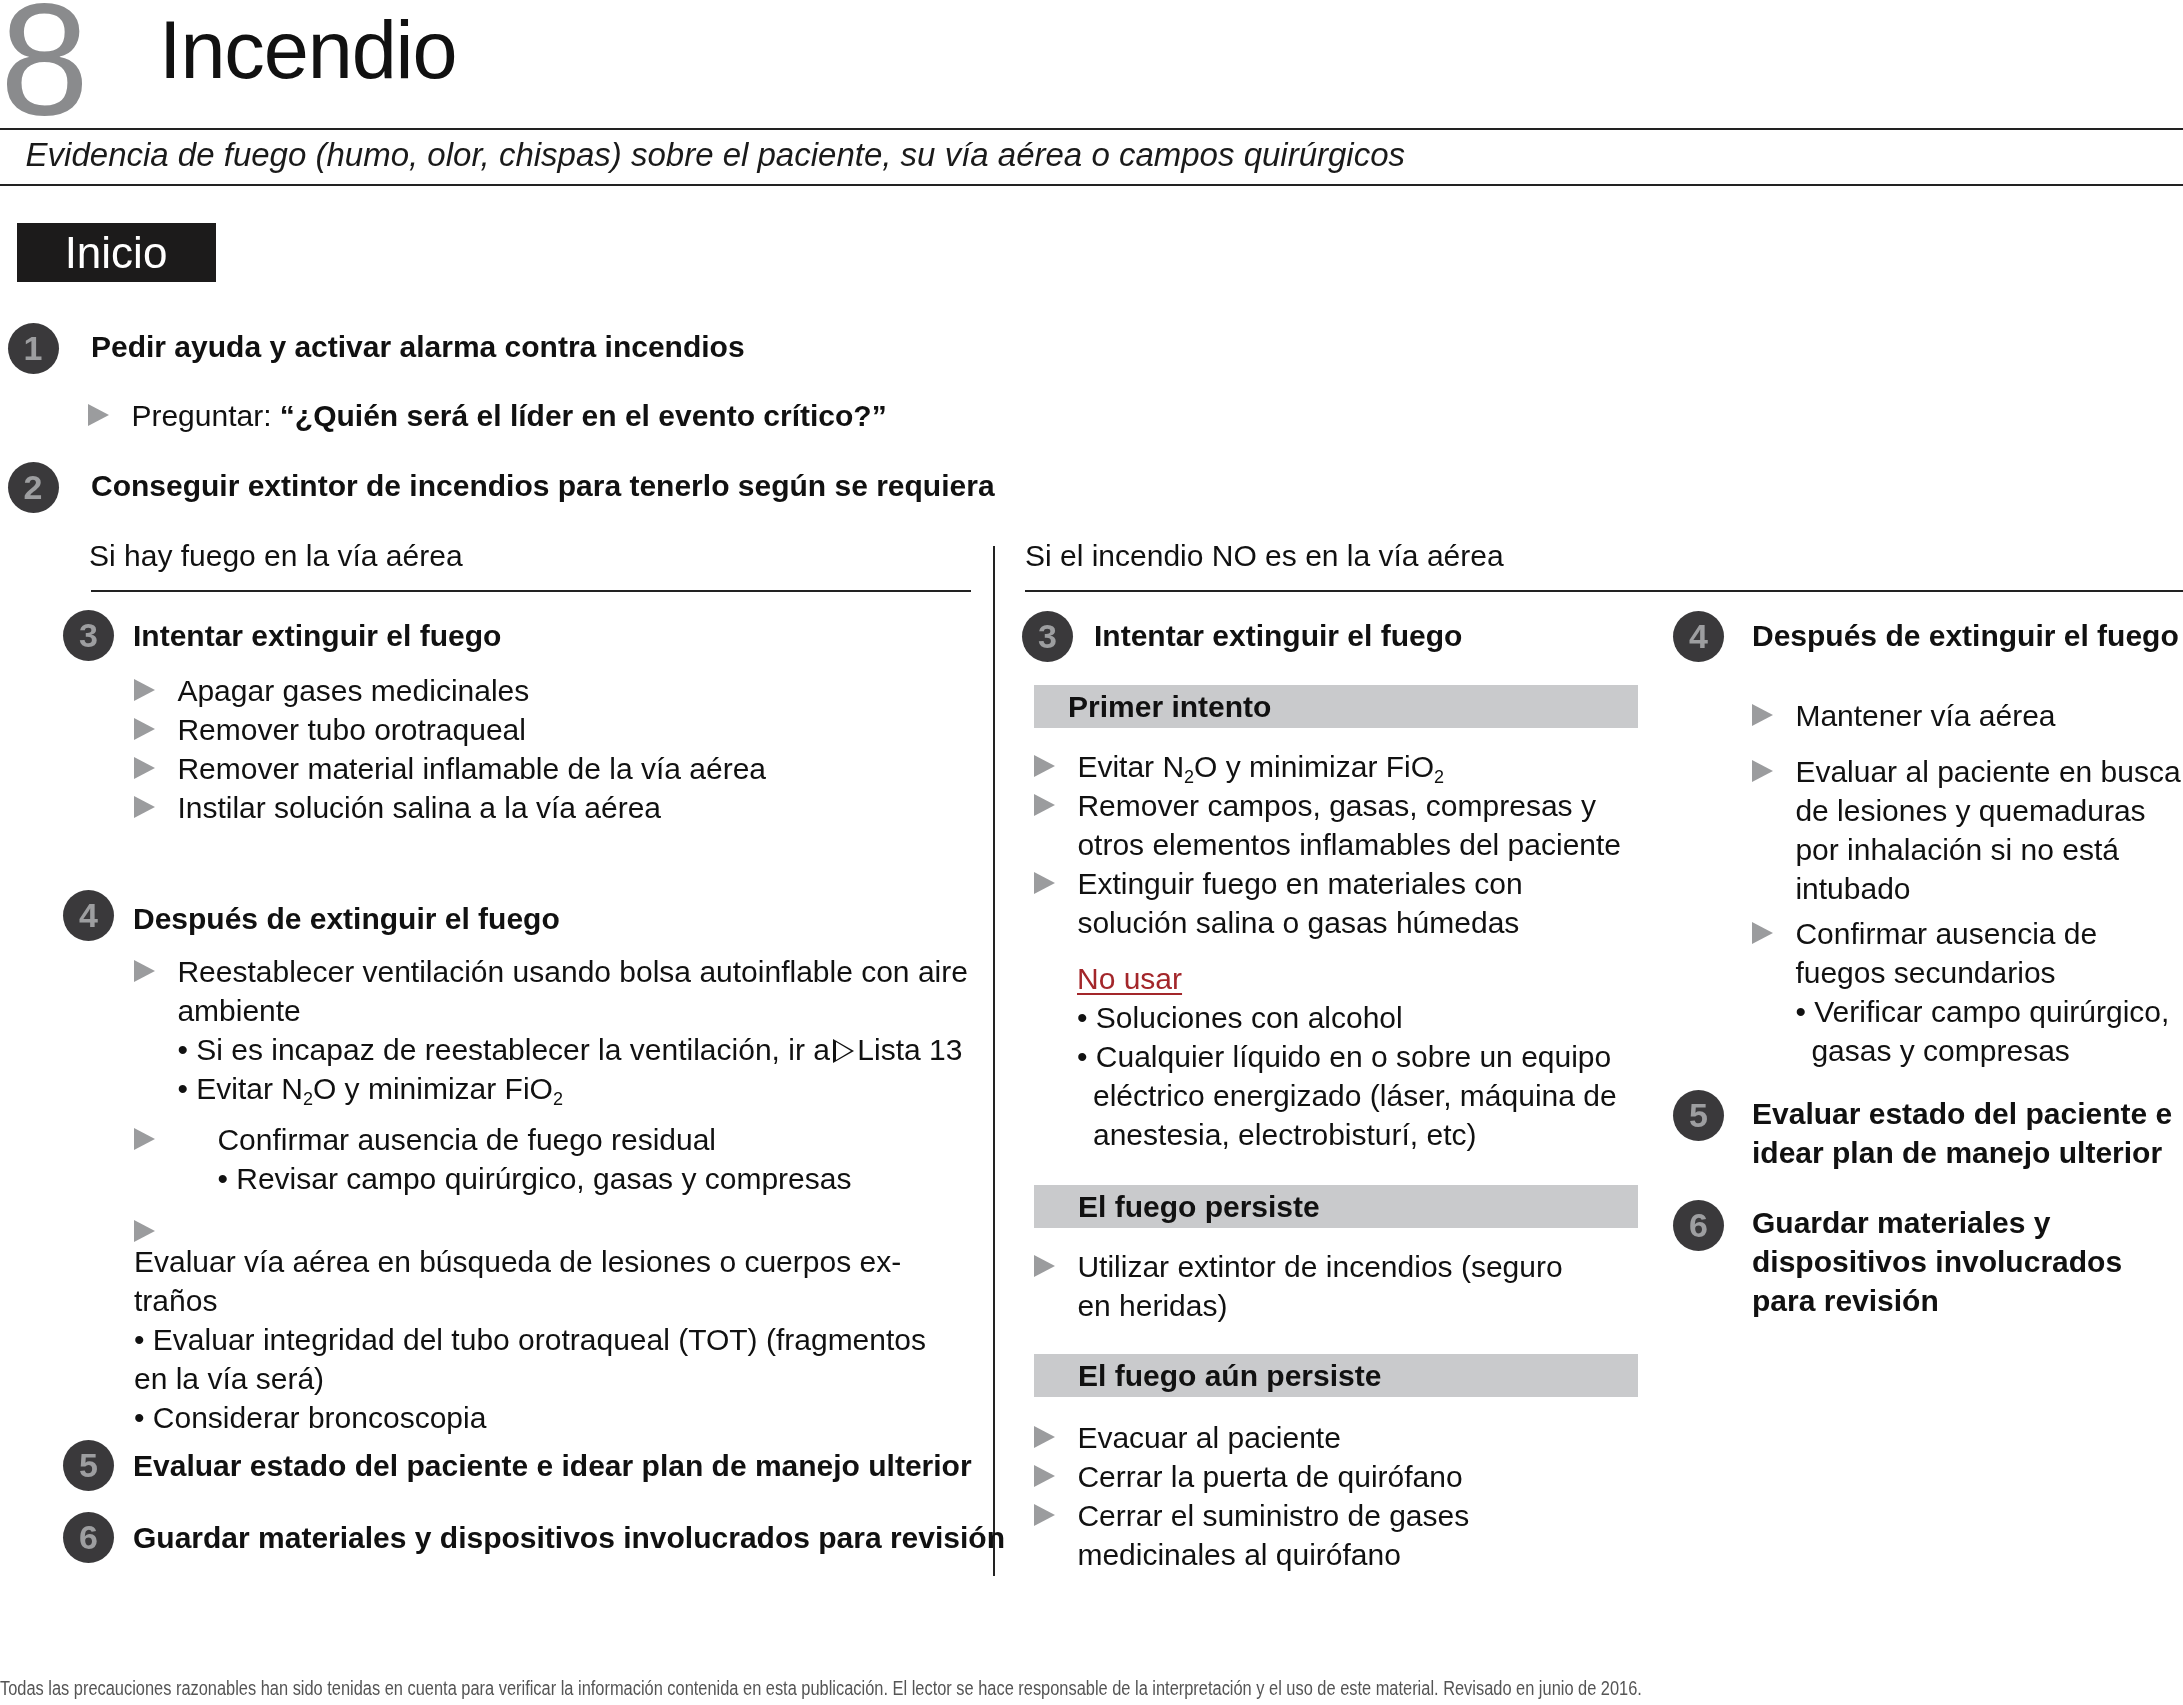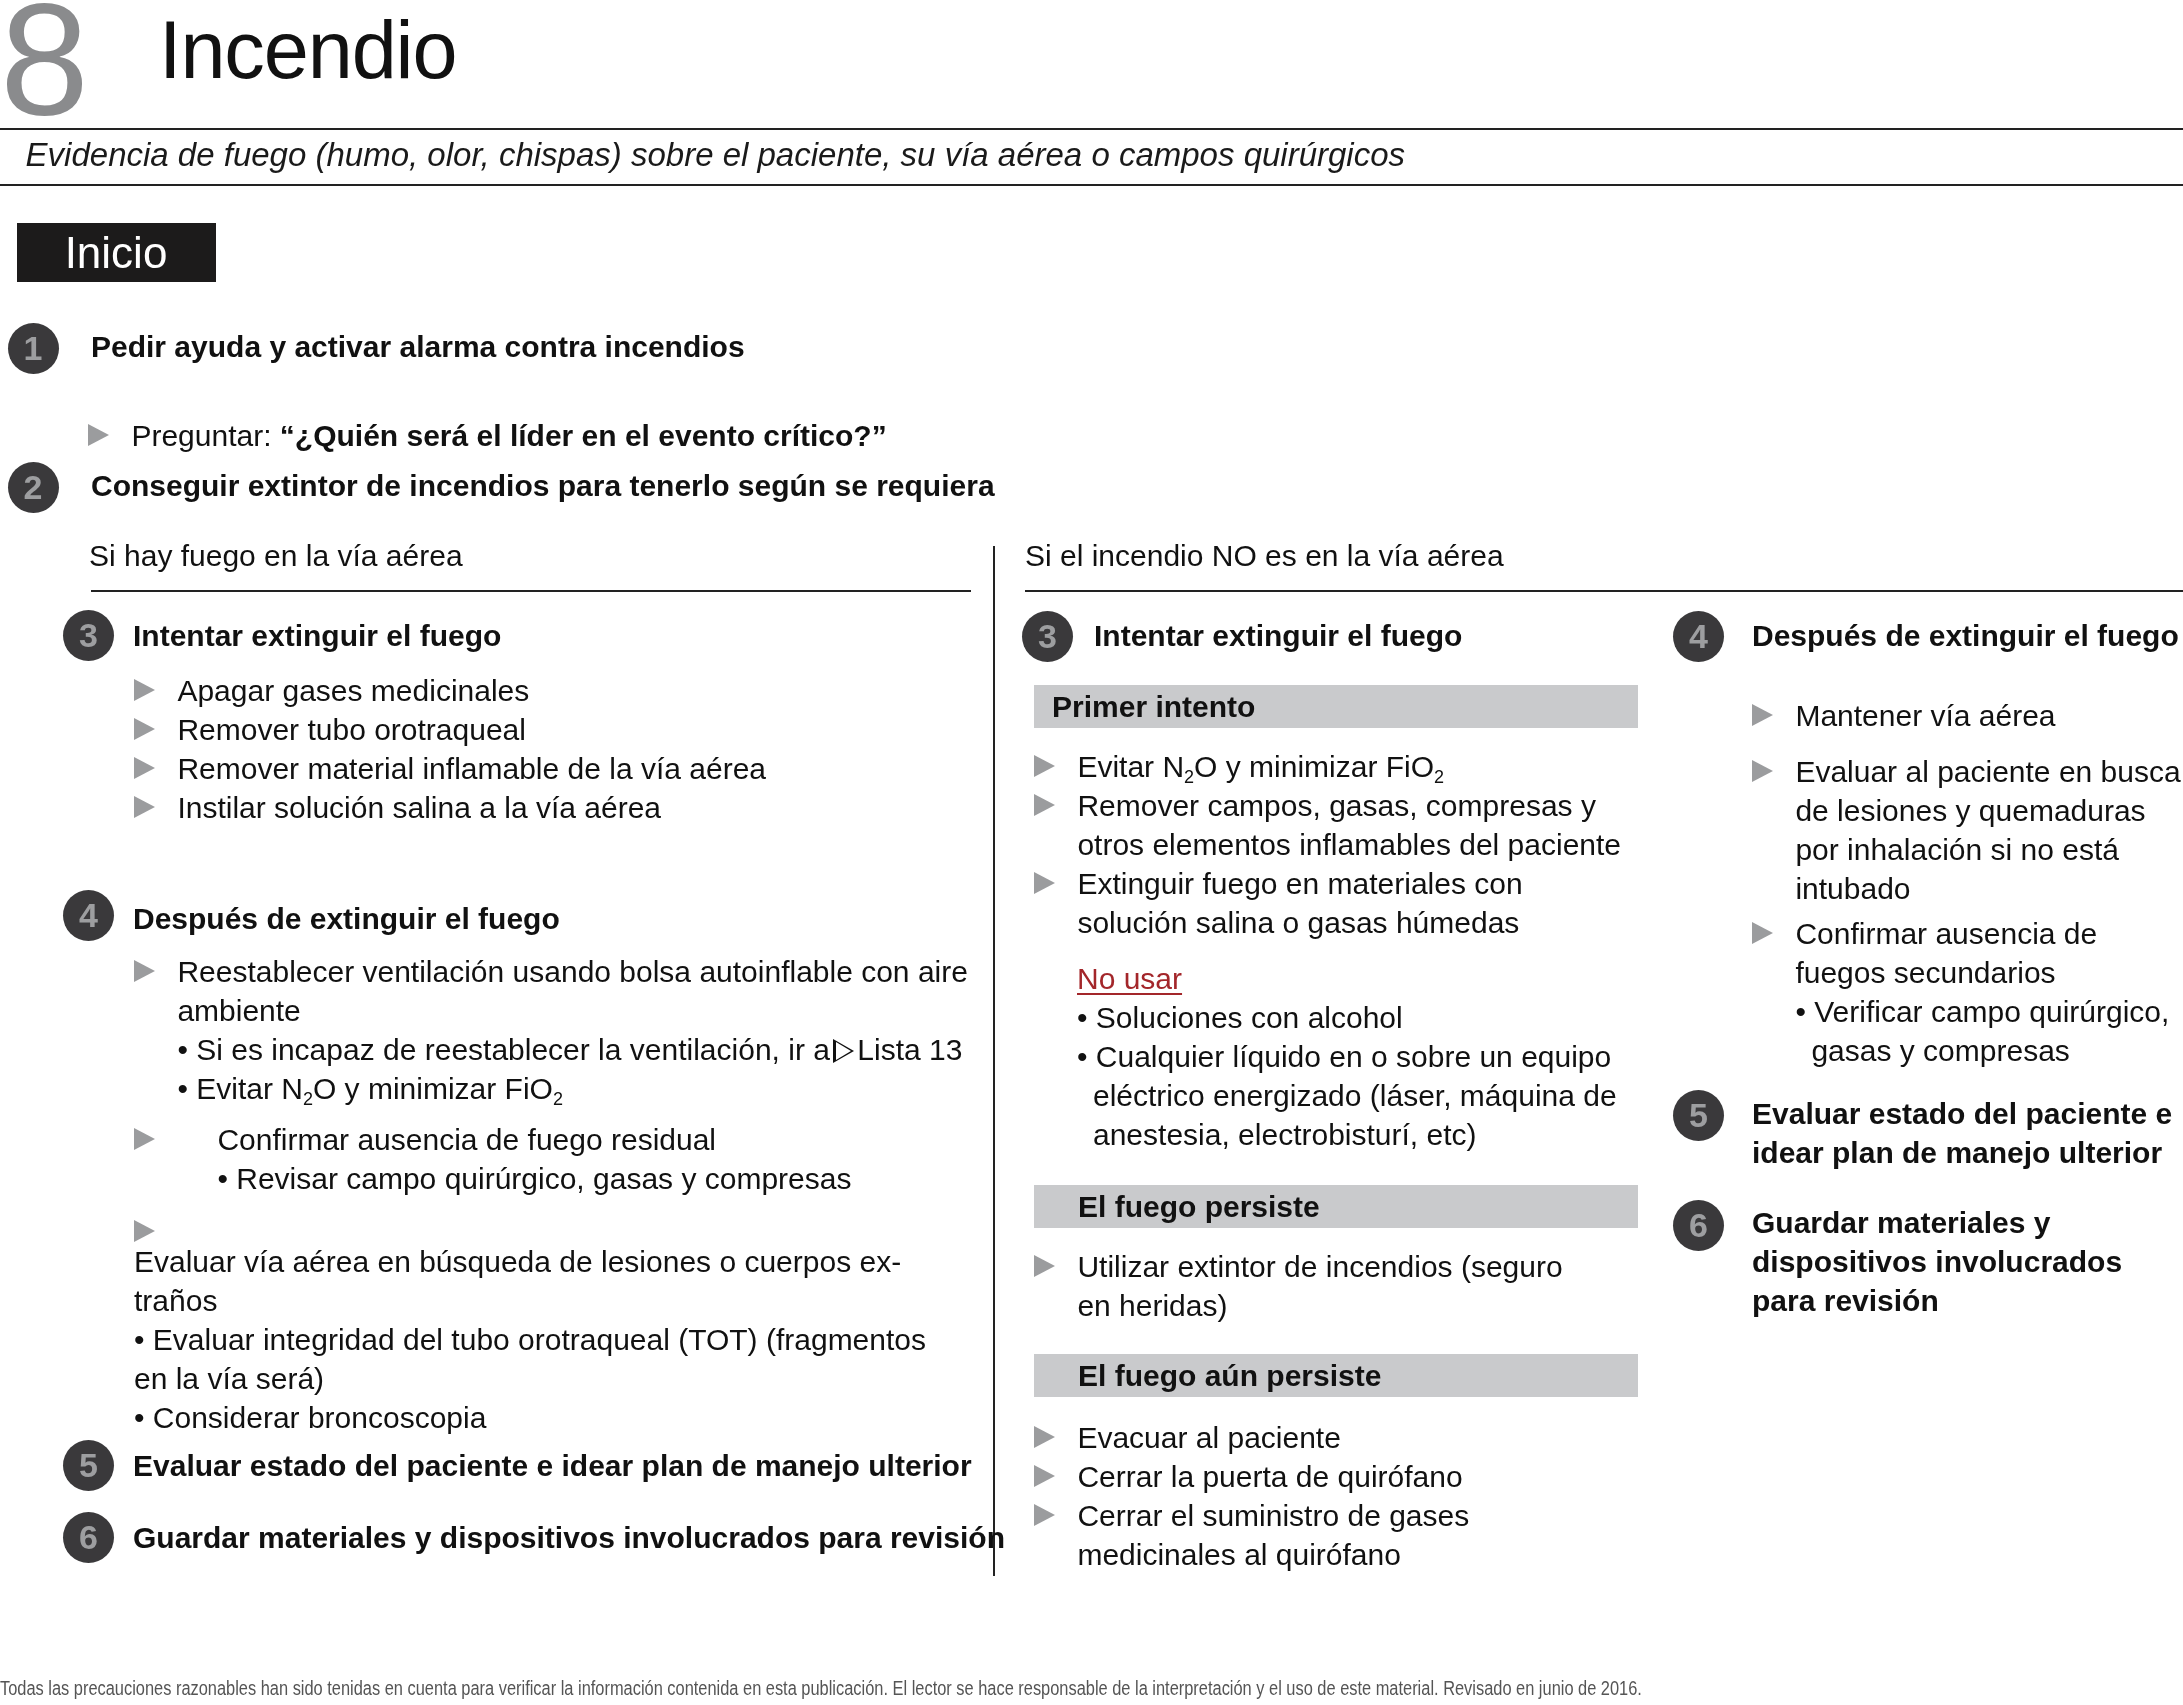--- a/index.html
+++ b/index.html
@@ -9,42 +9,42 @@
   .title{left:159px;top:9.6px;font-size:81px;line-height:1;font-weight:400;color:#111;letter-spacing:-1.1px;}
   .hr{height:2.1px;background:#222;}
   .subtitle{left:25.6px;top:136px;font-size:33px;font-style:italic;color:#1a1a1a;}
   .inicio{left:16.5px;top:223px;width:199px;height:59px;background:#1c1b1b;color:#fff;font-size:44px;font-weight:400;display:flex;align-items:center;justify-content:center;}
   .circle{width:51px;height:51px;border-radius:50%;background:#3a393b;color:#9d9ea0;font-weight:700;font-size:34px;display:flex;align-items:center;justify-content:center;}
   .step{font-size:30px;font-weight:700;line-height:39px;color:#111;}
   .txt{font-size:30px;line-height:39px;color:#111;}
   .tri{width:0;height:0;border-top:11.7px solid transparent;border-bottom:11.7px solid transparent;border-left:21px solid #9b9c9e;display:inline-block;}
   .item{display:flex;align-items:flex-start;}
   .item .tri{margin-top:8px;margin-right:22.4px;flex:0 0 auto;}
-  .graybar{background:#c9cacc;height:43px;font-size:30px;font-weight:700;display:flex;align-items:center;padding-left:18px;box-sizing:border-box;color:#111;}
+  .graybar{background:#c9cacc;height:43px;font-size:30px;font-weight:700;display:flex;align-items:center;padding-left:34px;box-sizing:border-box;color:#111;}
   .vline{width:2.1px;background:#222;}
   .nousar{color:#a3262a;text-decoration:underline;text-underline-offset:4.3px;text-decoration-thickness:2.1px;}
   .footer{left:0;top:1677px;font-size:20px;color:#555;white-space:nowrap;transform:scaleX(0.82);transform-origin:left top;}
   sub{font-size:0.6em;vertical-align:-0.35em;line-height:0;}
   .outline-tri{display:inline-block;width:0;height:0;border-top:12.8px solid transparent;border-bottom:12.8px solid transparent;border-left:21px solid #111;position:relative;vertical-align:-3.2px;margin:0 3.2px;}
   .outline-tri::after{content:"";position:absolute;left:-18.6px;top:-9px;border-top:9px solid transparent;border-bottom:9px solid transparent;border-left:15px solid #fff;}
 </style>
 </head>
 <body>
 
 <div class="abs bignum">8</div>
 <div class="abs title">Incendio</div>
 <div class="abs hr" style="left:0;top:128px;width:2183px;"></div>
 <div class="abs subtitle">Evidencia de fuego (humo, olor, chispas) sobre el paciente, su vía aérea o campos quirúrgicos</div>
 <div class="abs hr" style="left:0;top:184px;width:2183px;"></div>
 
 <div class="abs inicio">Inicio</div>
 
 <div class="abs circle" style="left:7.5px;top:323px;">1</div>
 <div class="abs step" style="left:91px;top:327px;">Pedir ayuda y activar alarma contra incendios</div>
-<div class="abs item txt" style="left:88px;top:416px;">
+<div class="abs item txt" style="left:88px;top:396px;">
   <span class="tri"></span>
   <span><span>Preguntar: </span><b>“¿Quién será el líder en el evento crítico?”</b></span>
 </div>
 
 <div class="abs circle" style="left:7.5px;top:462px;">2</div>
 <div class="abs step" style="left:91px;top:466px;">Conseguir extintor de incendios para tenerlo según se requiera</div>
 
 <div class="abs txt" style="left:89px;top:536px;">Si hay fuego en la vía aérea</div>
 <div class="abs hr" style="left:91px;top:590px;width:880px;height:1.6px;"></div>
 <div class="abs vline" style="left:993px;top:546px;height:1030px;"></div>

